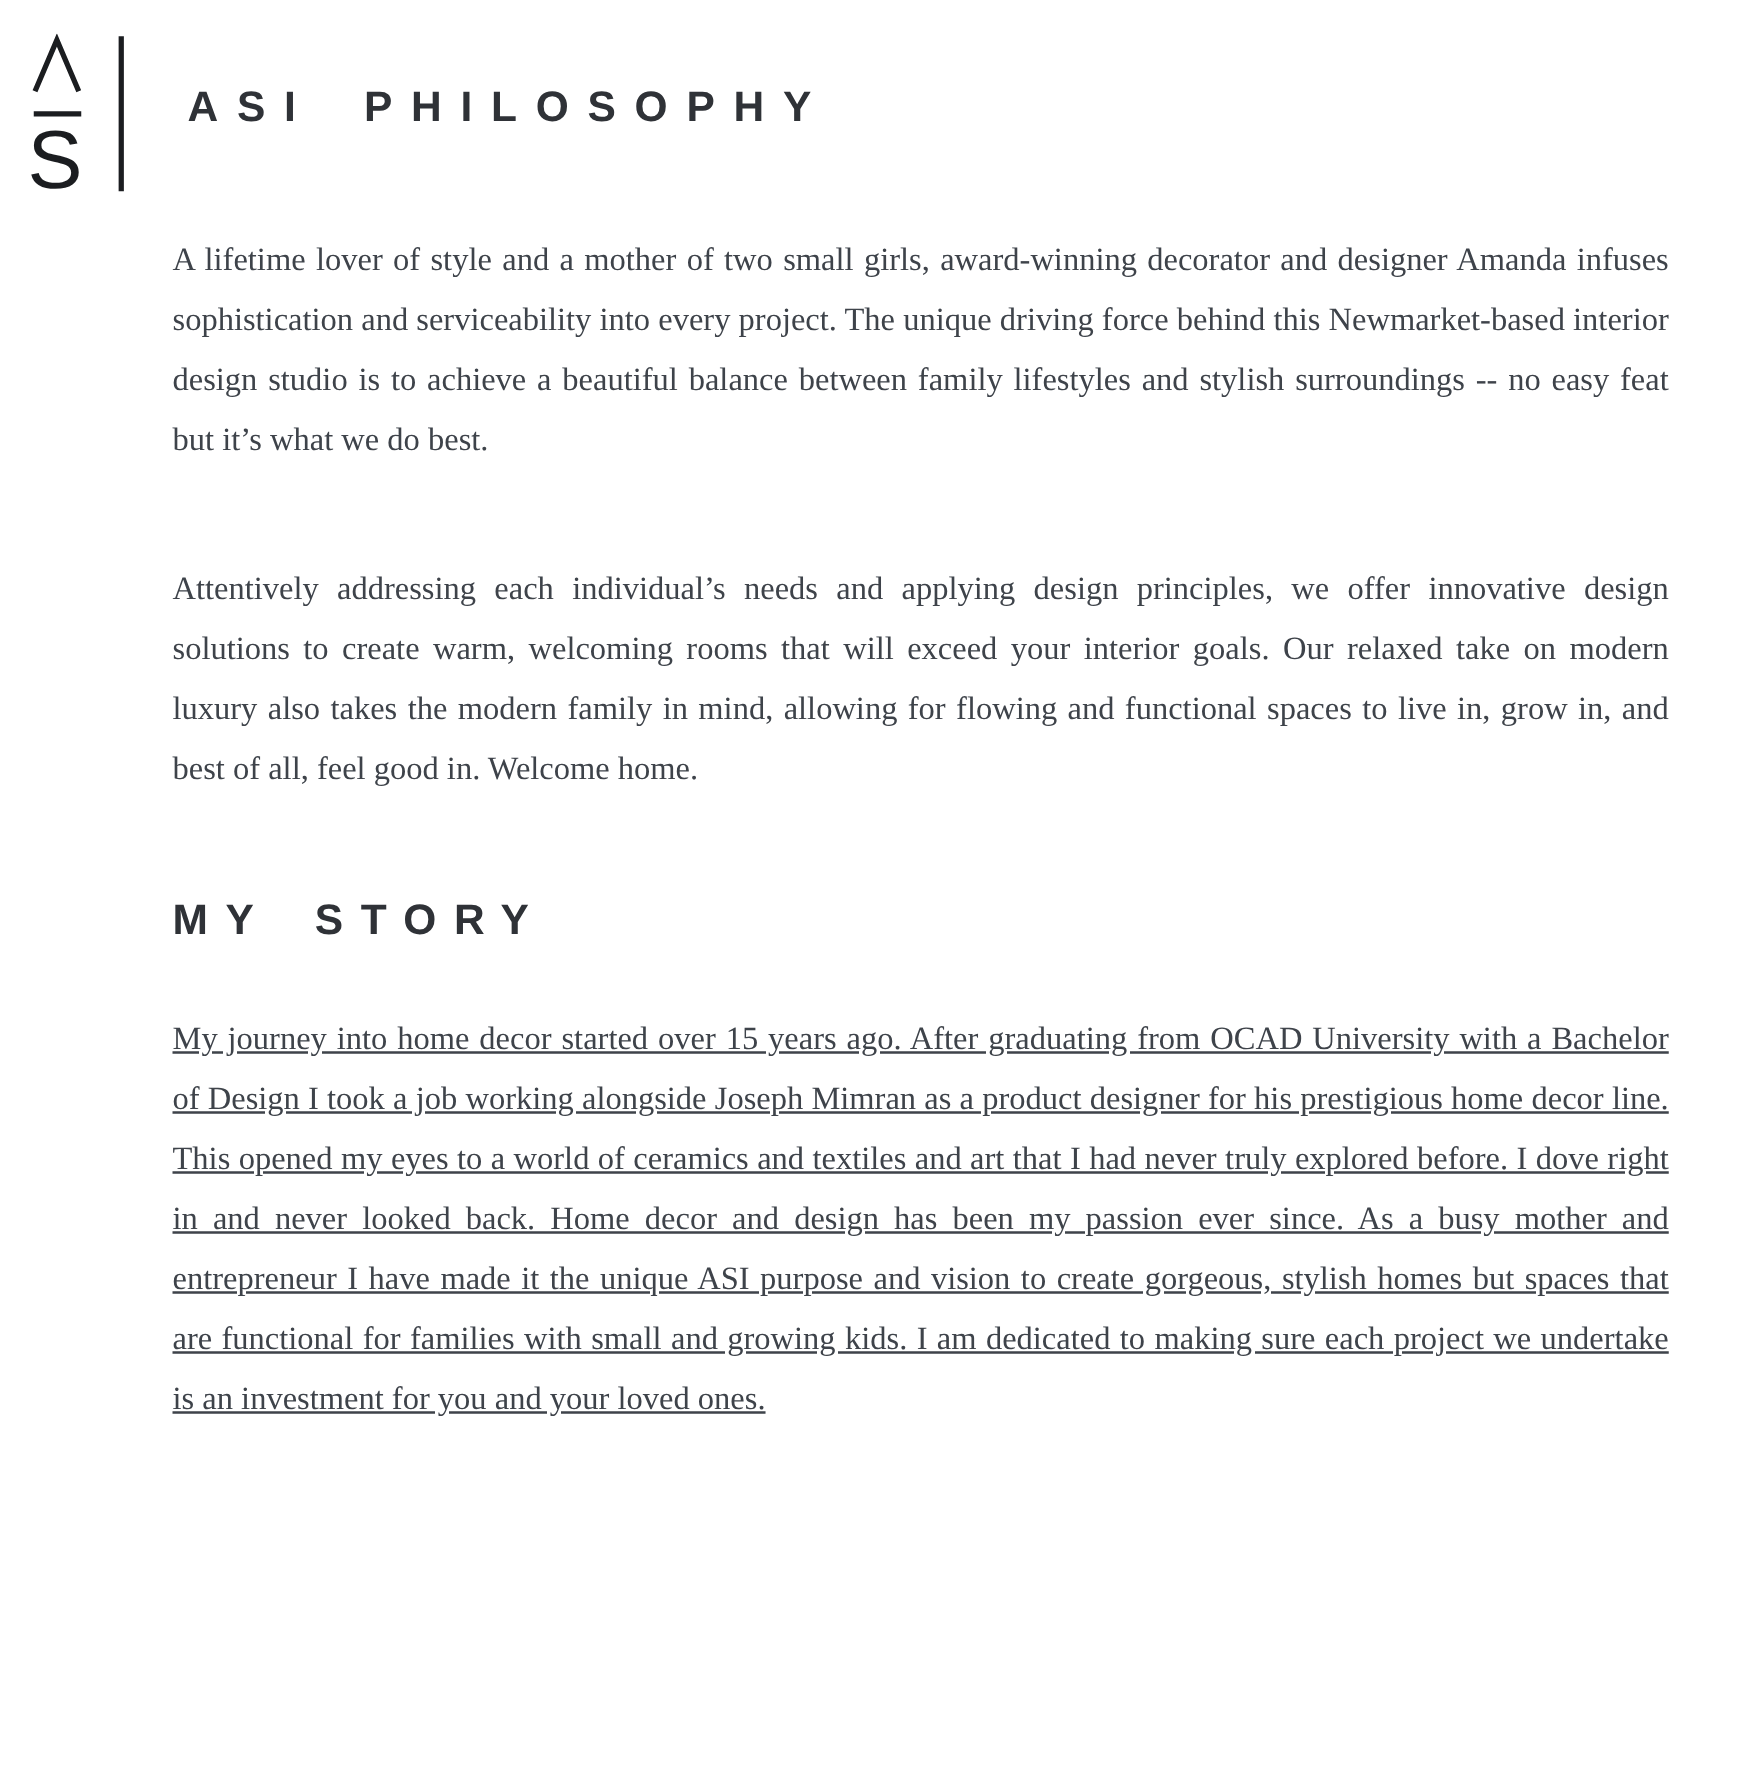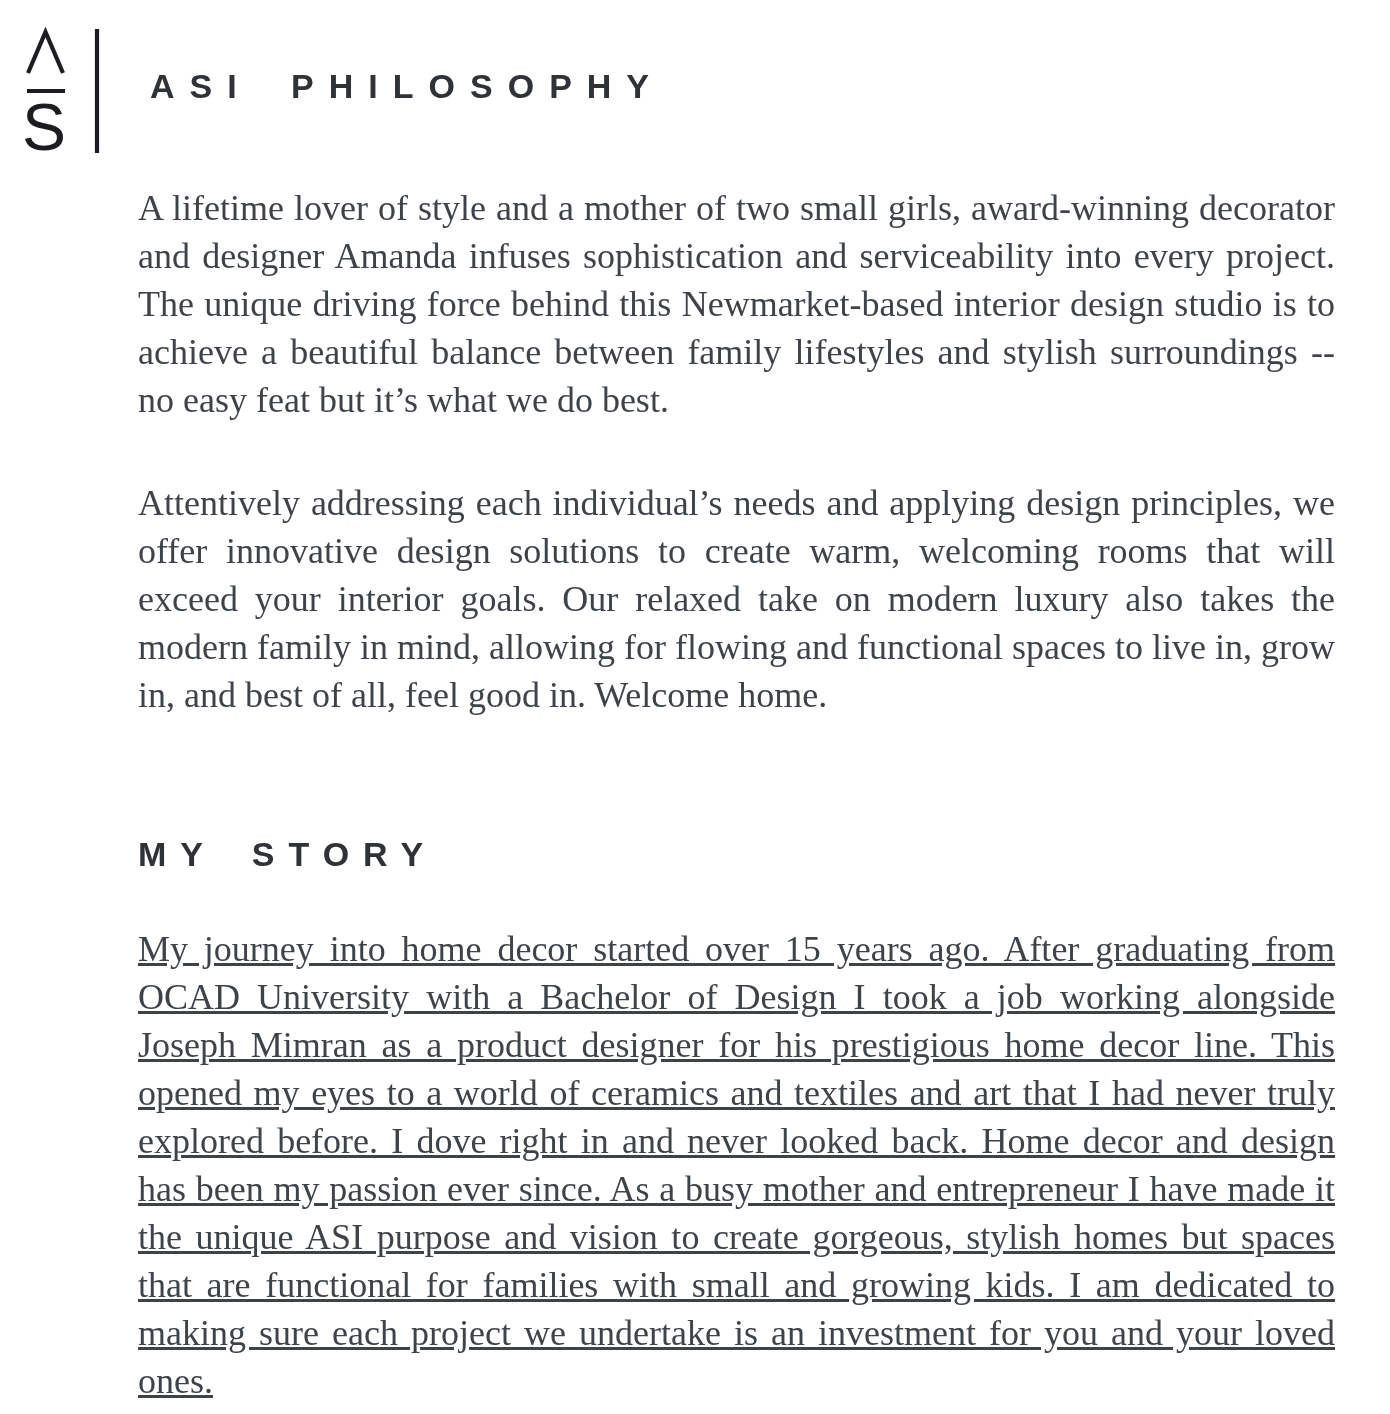--- a/index.html
+++ b/index.html
@@ -45,33 +45,33 @@
     font-family: "Liberation Sans", sans-serif;
     font-size: 34px;
     line-height: 35px;
     font-weight: bold;
     letter-spacing: 15px;
     word-spacing: 15px;
     color: var(--heading_text, #2f3237);
     white-space: nowrap;
   }
   .heading-philosophy { margin-left: 12px; }
-  .heading-story { margin-top: 118px; letter-spacing: 14px; word-spacing: 12px; }
+  .heading-story { margin-top: 80px; letter-spacing: 14px; word-spacing: 12px; }
 
   .body-paragraph {
     margin: 0;
     font-family: "Liberation Serif", serif;
-    font-size: 36px;
+    font-size: 26px;
     line-height: 48px;
     font-weight: 400;
     text-align: justify;
     color: var(--body_text, #3e434a);
   }
   .p-philosophy-1 { margin-top: 80px; }
-  .p-philosophy-2 { margin-top: 55px; }
+  .p-philosophy-2 { margin-top: 71px; }
   .p-story-1      { margin-top: 53px; text-decoration: underline; }
 </style>
 </head>
 <body>
 
 <div class="page">
 
   <div class="logo">
     <svg width="84" height="128" viewBox="0 0 84 128" aria-hidden="true">
       <path class="ink-stroke" d="M10 46 L27.5 5 L45 46"></path>

